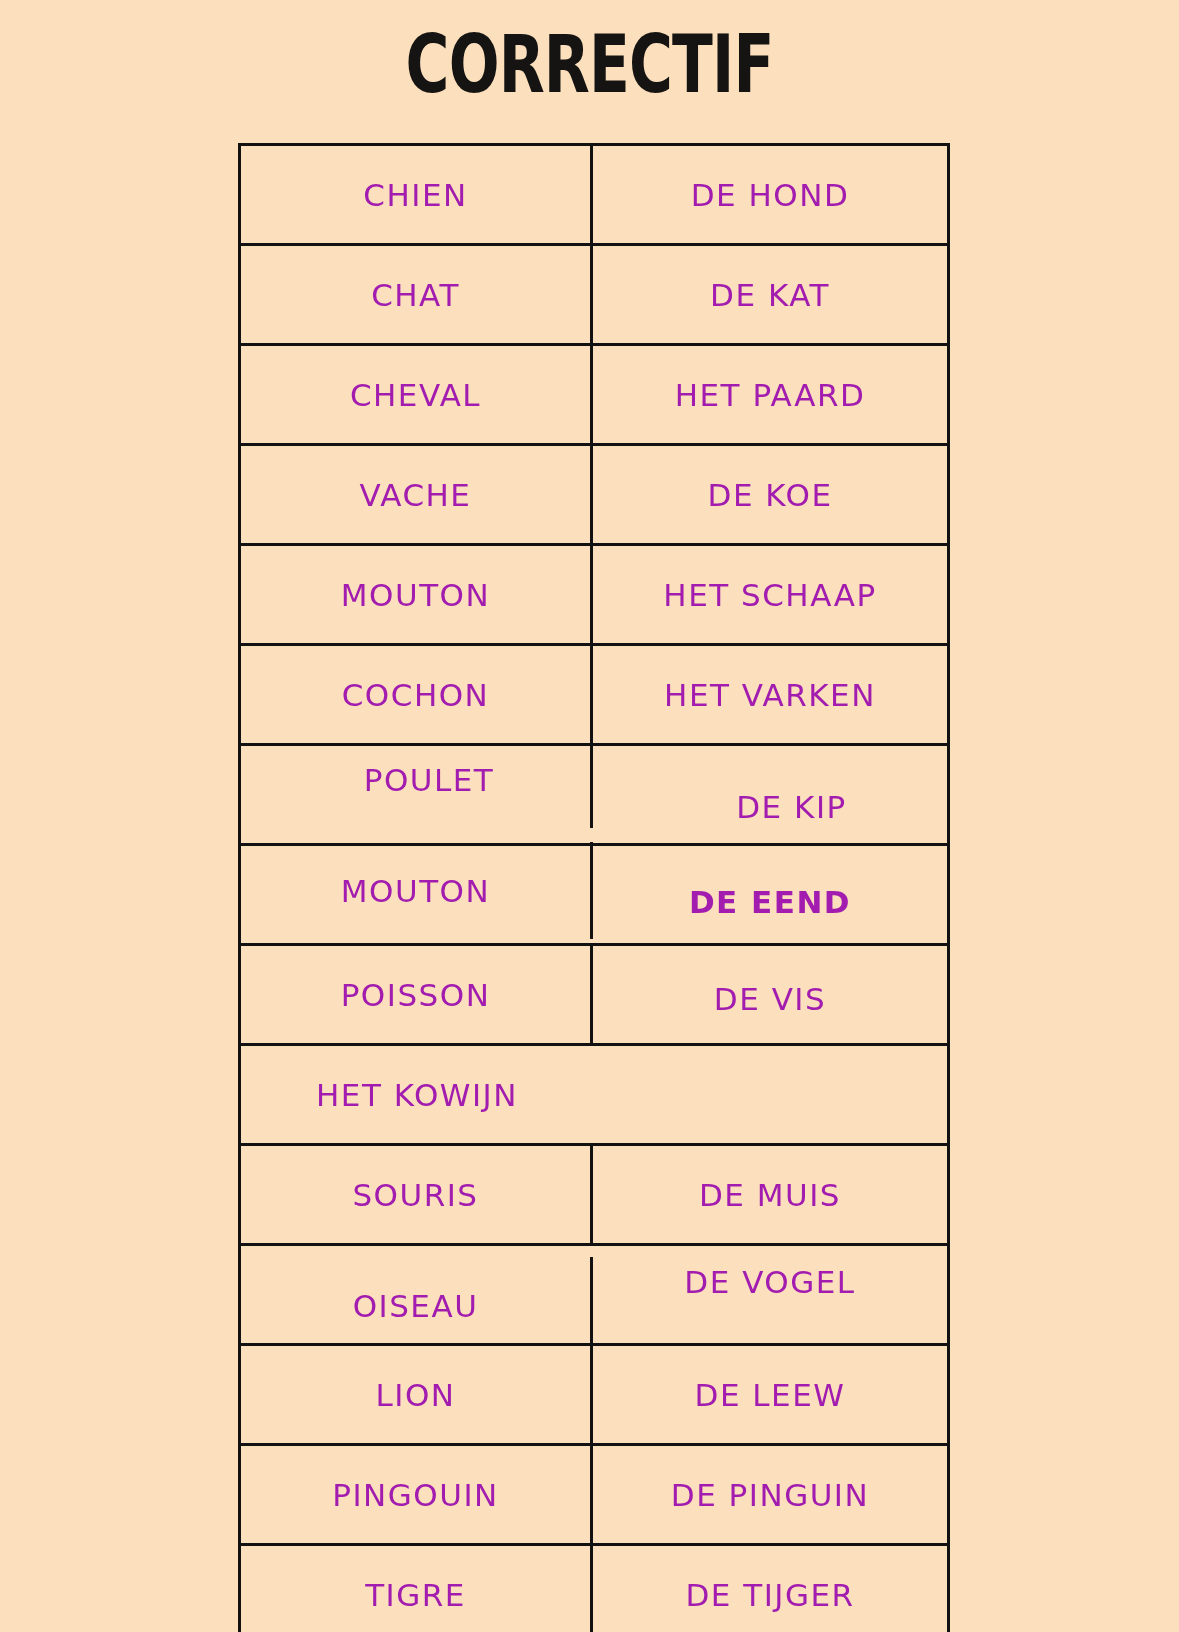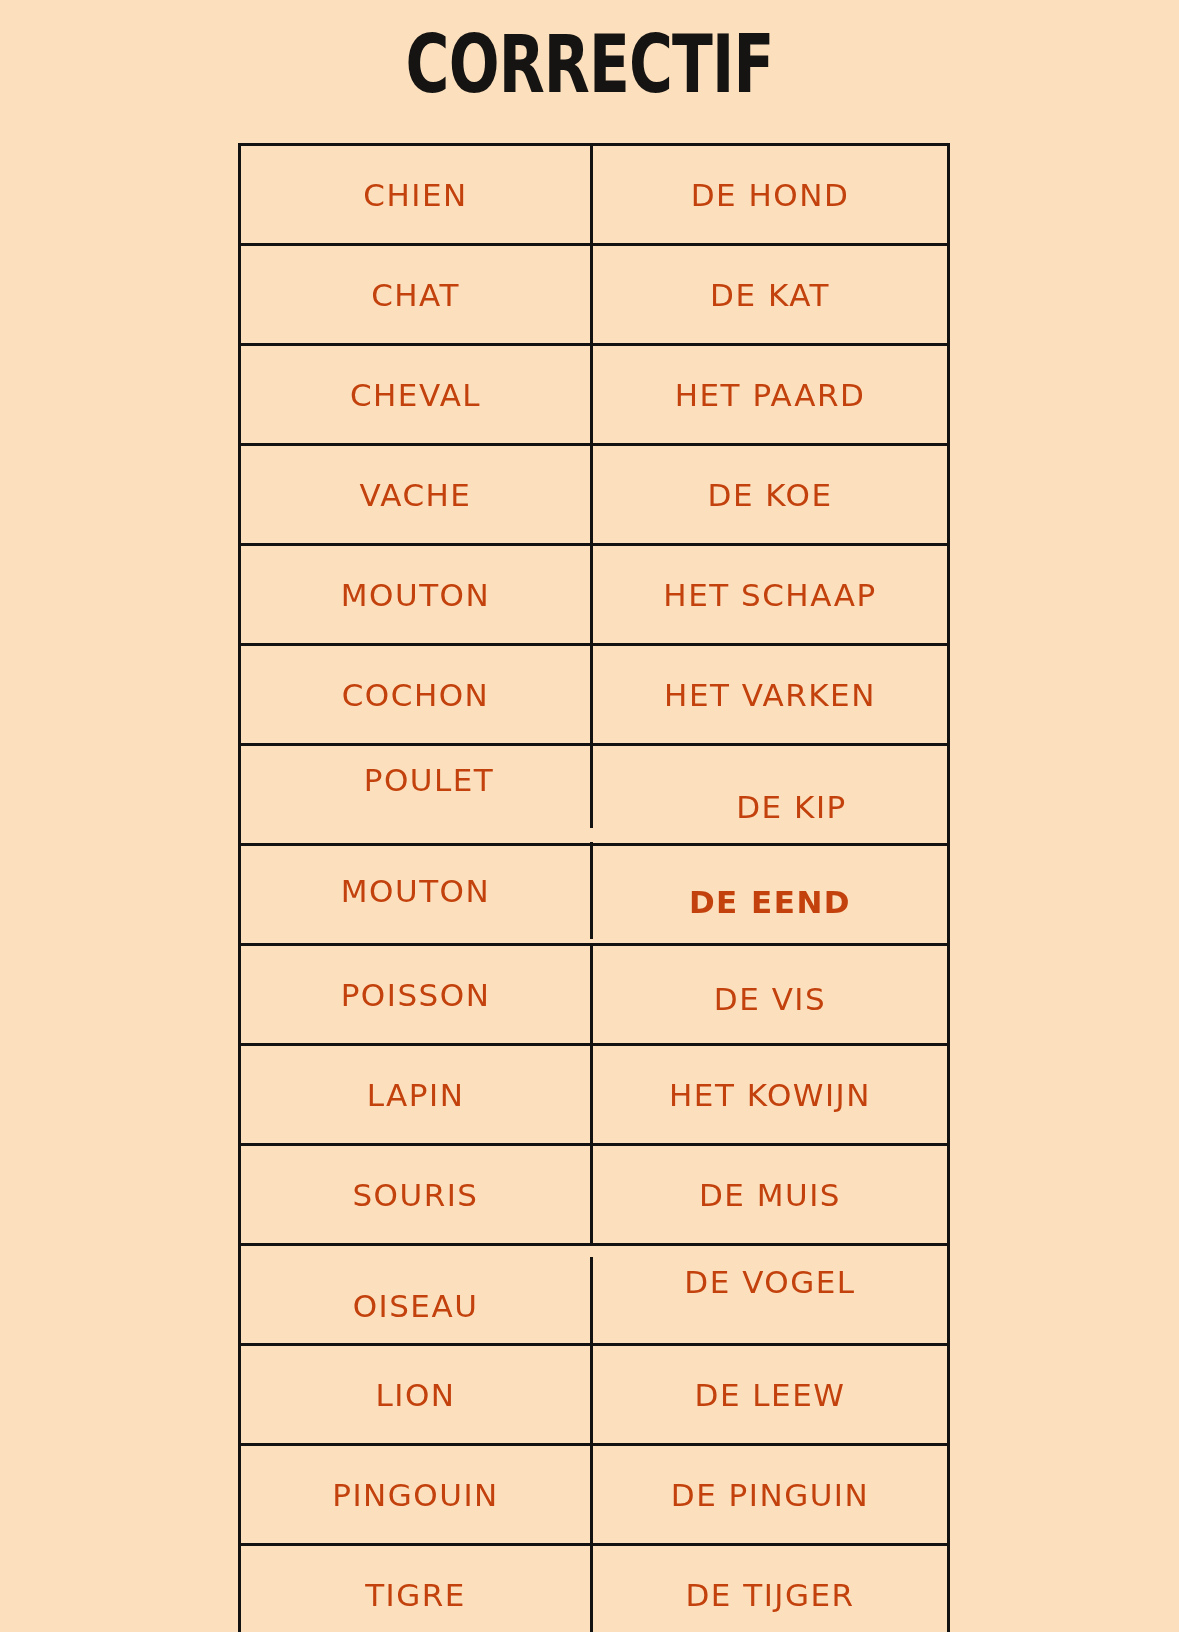--- a/index.html
+++ b/index.html
@@ -44,21 +44,21 @@
   }
   .vrow:last-child {
     border-bottom: none;
   }
   .cell {
     display: flex;
     align-items: center;
     justify-content: center;
     font-size: 31px;
     letter-spacing: 1.5px;
-    color: #c2410c;
+    color: #a21caf;
   }
   .cell-fr {
     border-right: 3px solid #121212;
   }
   
   .vrow:nth-child(7)  .cell-fr { transform: translateY(-15px); padding-left: 27px; }
   .vrow:nth-child(7)  .cell-nl { transform: translateY(12px); padding-left: 43px; }
   .vrow:nth-child(8)  .cell-fr { transform: translateY(-4px); }
   .vrow:nth-child(8)  .cell-nl { transform: translateY(7px); font-weight: bold; }
   .vrow:nth-child(9)  .cell-nl { transform: translateY(4px); }
@@ -110,21 +110,20 @@
     <div class="cell cell-fr">MOUTON</div>
     <div class="cell cell-nl">DE EEND</div>
   </div>
 
   <div class="vrow">
     <div class="cell cell-fr">POISSON</div>
     <div class="cell cell-nl">DE VIS</div>
   </div>
 
   <div class="vrow">
-    <div class="cell cell-fr">LAPIN</div>
     <div class="cell cell-nl">HET KOWIJN</div>
   </div>
 
   <div class="vrow">
     <div class="cell cell-fr">SOURIS</div>
     <div class="cell cell-nl">DE MUIS</div>
   </div>
 
   <div class="vrow">
     <div class="cell cell-fr">OISEAU</div>

